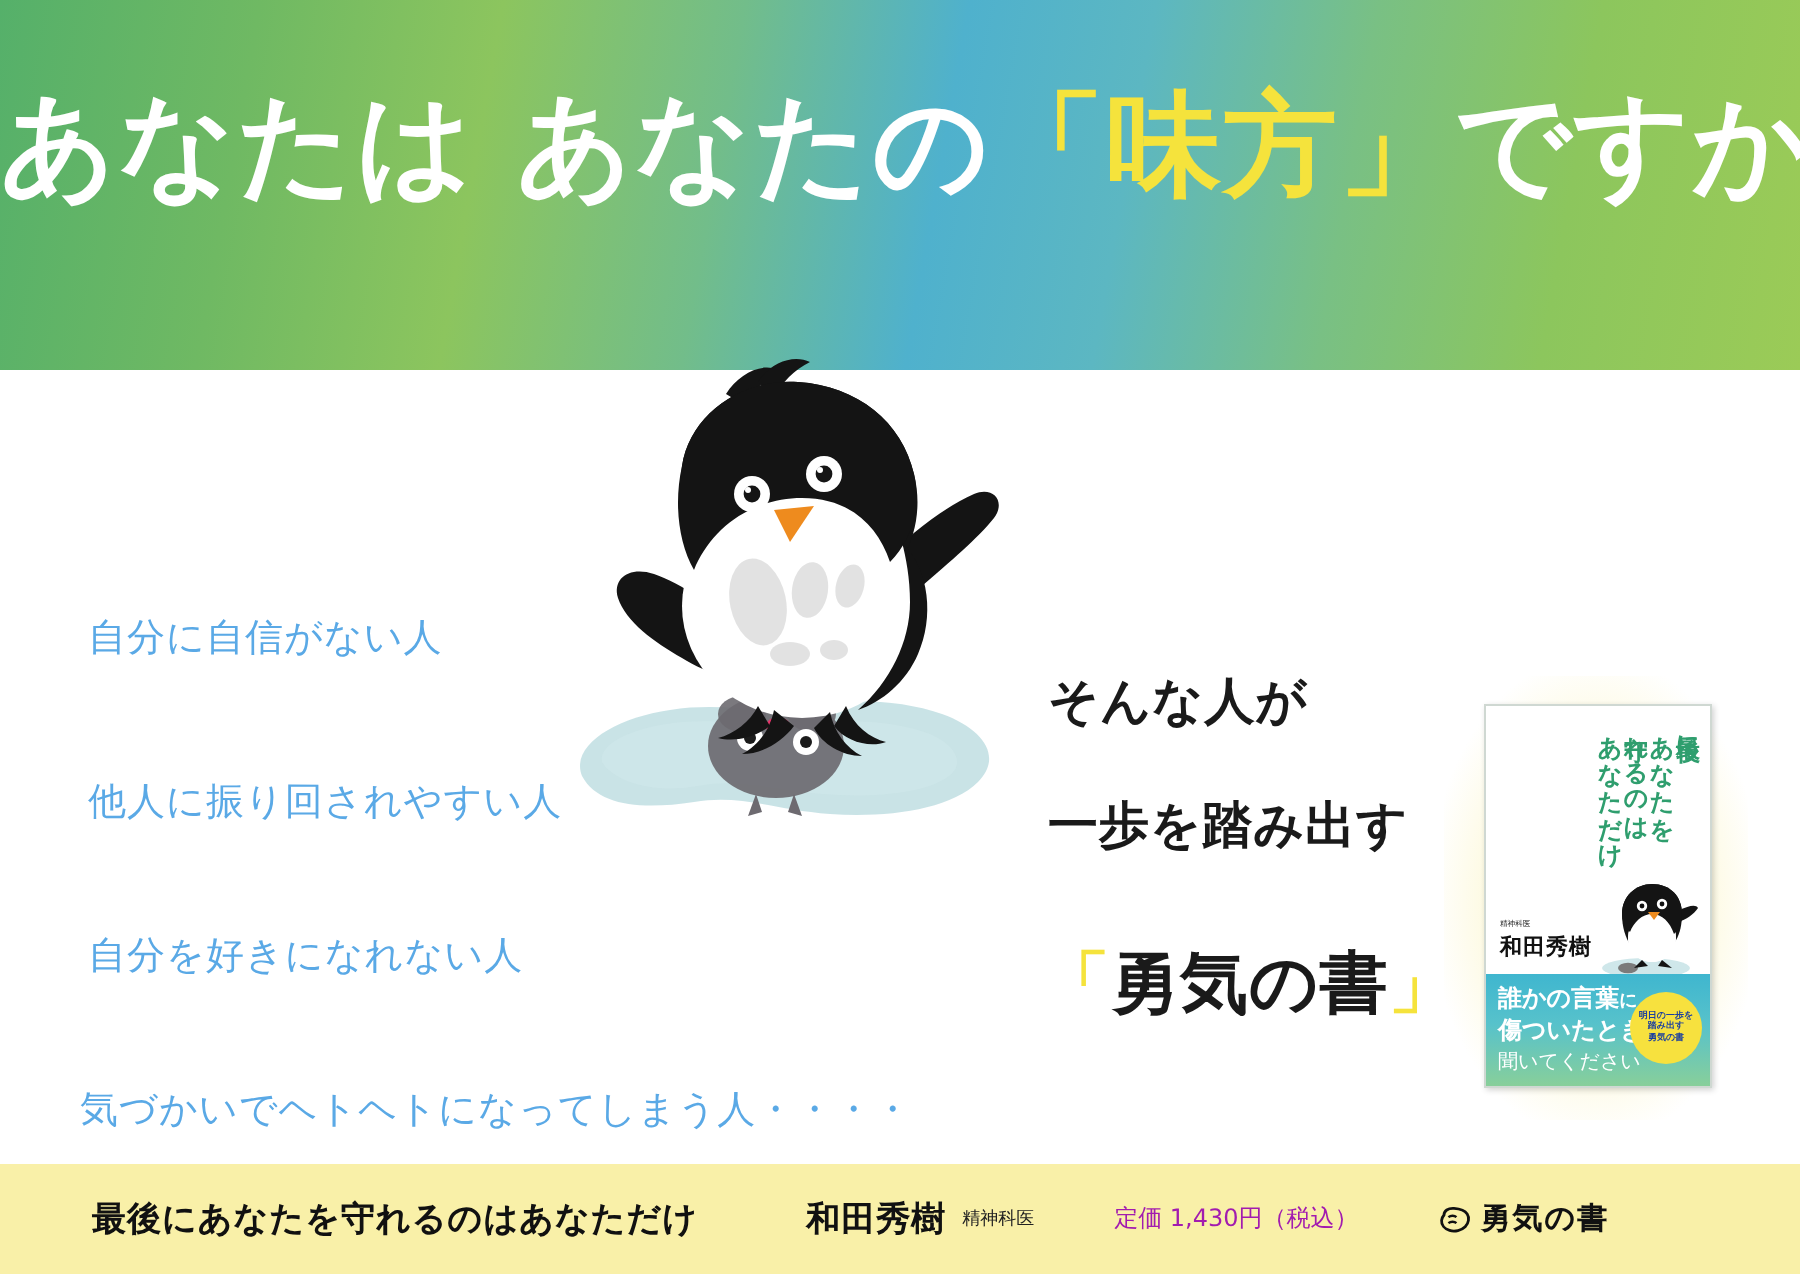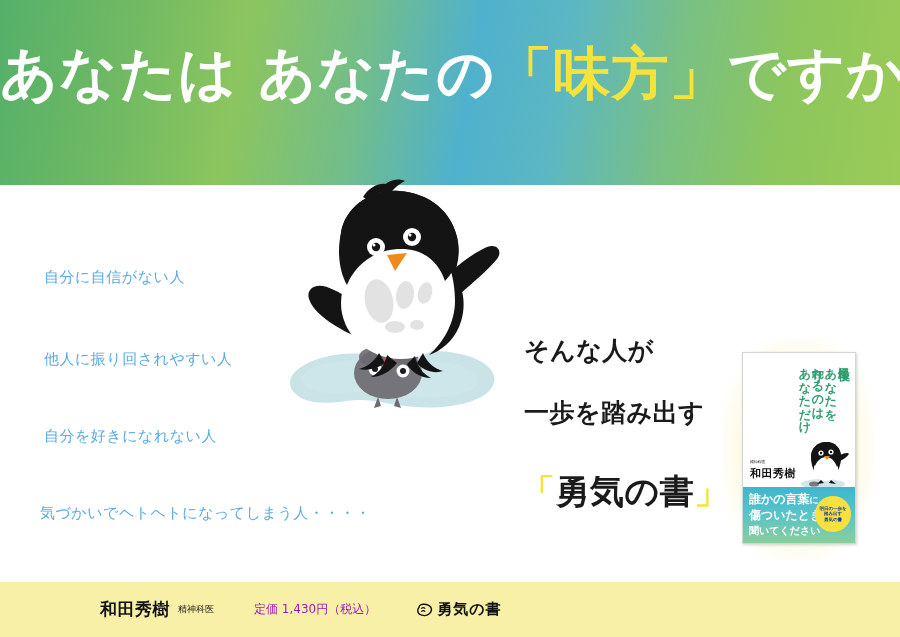--- a/index.html
+++ b/index.html
@@ -59,25 +59,26 @@
 
   
   .bullets {
     position: absolute;
     left: 44px;
     top: 268px;
     width: 430px;
   }
   .bullet {
     color: #5aa9e6;
-    font-size: 15px;
+    font-size: 19px;
     font-weight: normal;
     line-height: 1.2;
     letter-spacing: 0.5px;
     white-space: nowrap;
+    margin-top: 40px;
   }
   .bullet.b1 { position: absolute; left: 0;  top: 0;   }
   .bullet.b2 { position: absolute; left: 0;  top: 82px;  }
   .bullet.b3 { position: absolute; left: 0;  top: 159px; }
   .bullet.b4 { position: absolute; left: -4px; top: 236px; }
 
   
   .penguin-wrap {
     position: absolute;
     left: 275px;
@@ -185,21 +186,21 @@
     background: linear-gradient(180deg, #3fb6cf 0%, #57c2cb 45%, #88cf9a 100%);
   }
   .band-l1, .band-l2, .band-l3 {
     position: absolute;
     left: 6px;
     white-space: nowrap;
     font-weight: bold;
   }
   .band-l1 { top: 4px;  font-size: 12px; color: #ffffff; }
   .band-l2 { top: 20px; font-size: 12px; color: #ffffff; }
-  .band-l3 { top: 37px; font-size: 10px; color: #ffffff; font-weight: bold; }
+  .band-l3 { top: 37px; font-size: 10px; color: #ffffff; font-weight: normal; }
   .band-l1 .sm, .band-l2 .sm { font-size: 9px; }
   .badge {
     position: absolute;
     right: 4px;
     top: 9px;
     width: 36px;
     height: 36px;
     border-radius: 50%;
     background: #f7e13e;
     color: #1b3fa0;
@@ -403,20 +404,21 @@
       <div class="badge">
         <span>明日の一歩を</span>
         <span>踏み出す</span>
         <span>勇気の書</span>
       </div>
     </div>
   </div>
 
   <div class="footer">
     <div class="footer-inner">
+      <div class="f-title">最後にあなたを守れるのはあなただけ</div>
       <div class="f-author">和田秀樹</div>
       <div class="f-role">精神科医</div>
       <div class="f-price">定価 1,430円（税込）</div>
       <div class="f-pub">
         <svg class="f-logo" viewBox="0 0 17 14">
           <path d="M3 4.5 C3 2.4 5 1 8 1.2 C10.6 1.4 13.4 2.2 14.6 4 C15.8 5.8 15.4 8.6 13.6 10.4
                    C11.8 12.2 8.4 13 5.8 12.2 C3.2 11.4 1.6 9.4 1.8 7.2 C1.9 6 2.4 5.2 3 4.5 Z" fill="none" stroke="#111" stroke-width="1.4"></path>
           <path d="M5.2 5.6 C6.4 4.6 8.2 4.6 9.2 5.6" fill="none" stroke="#111" stroke-width="1.2"></path>
           <path d="M5.2 8.6 C6.4 7.6 8.2 7.6 9.2 8.6" fill="none" stroke="#111" stroke-width="1.2"></path>
         </svg>

